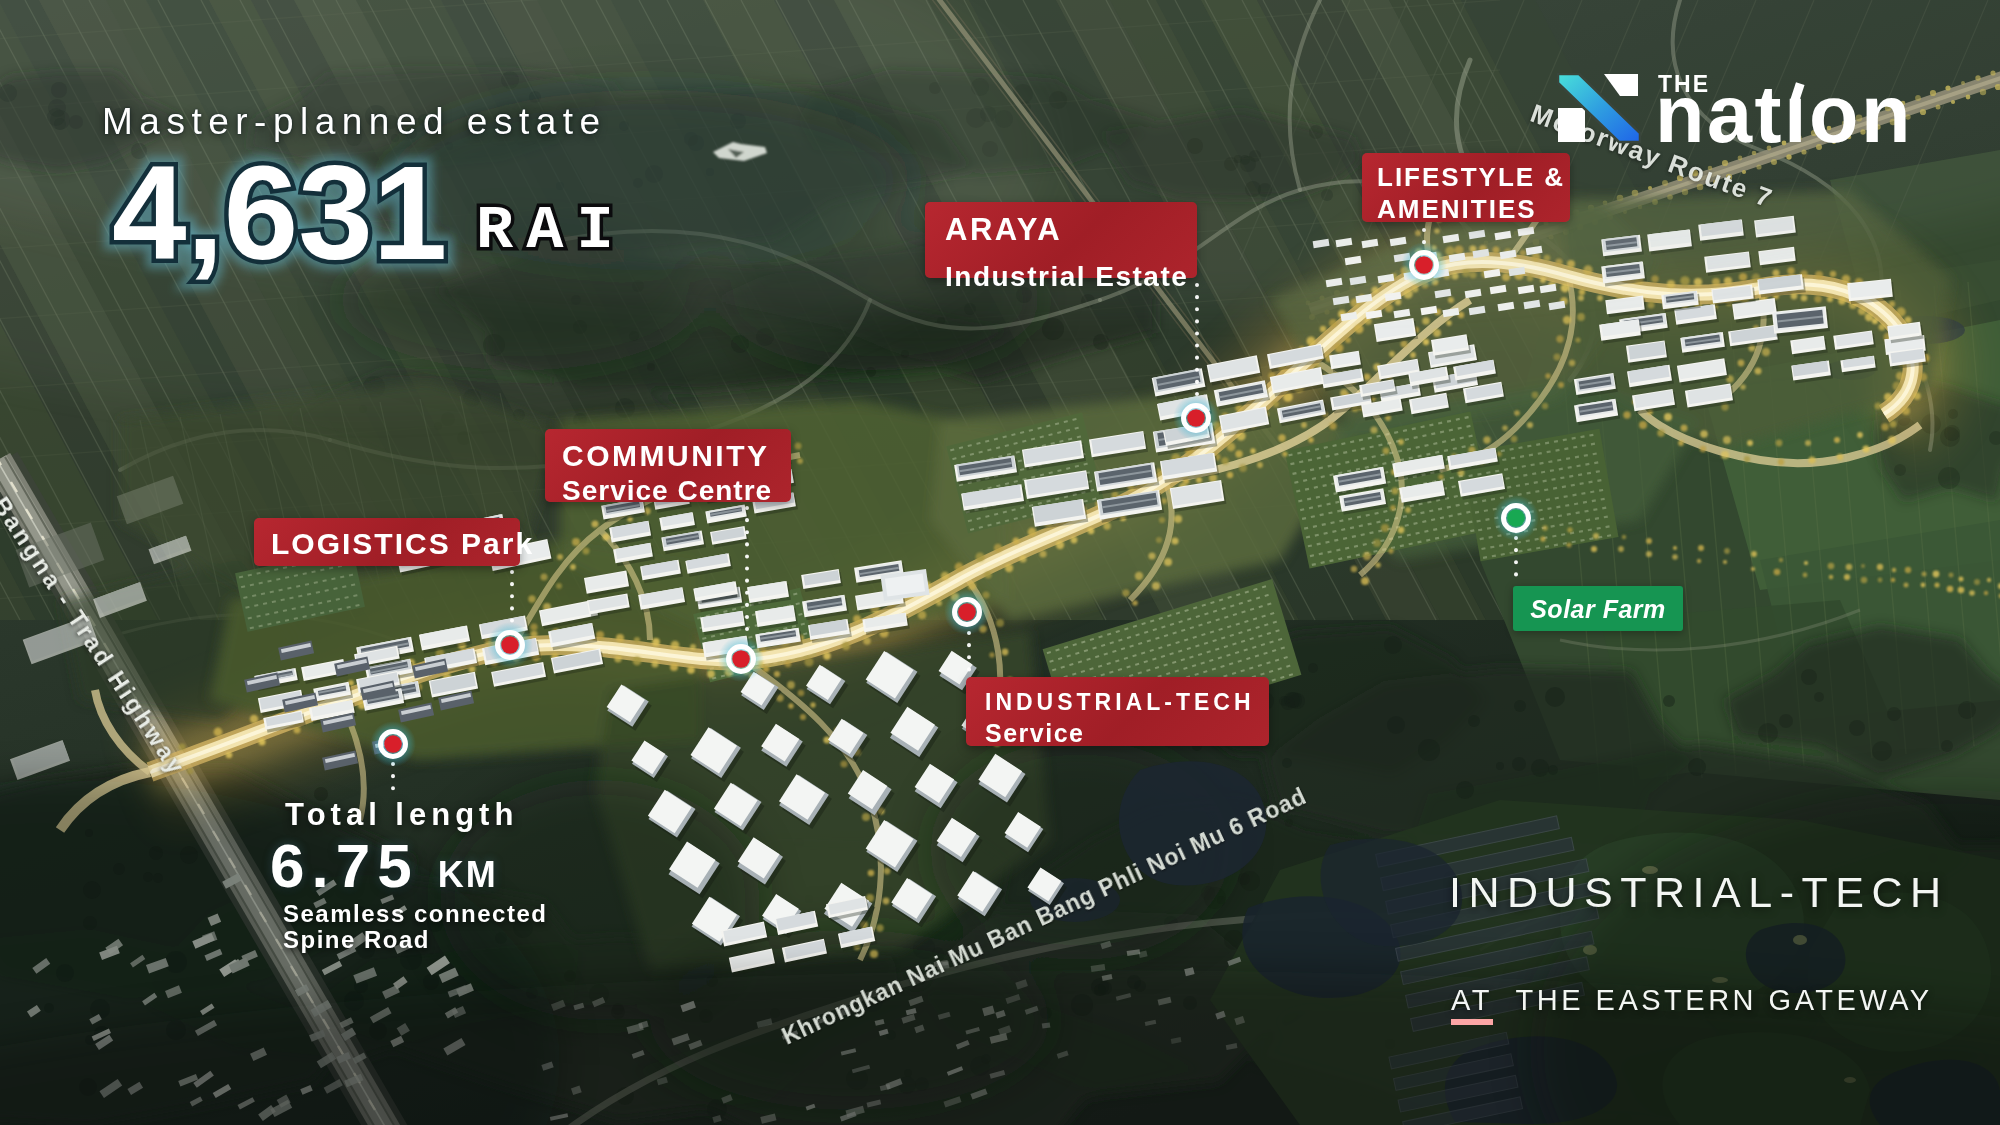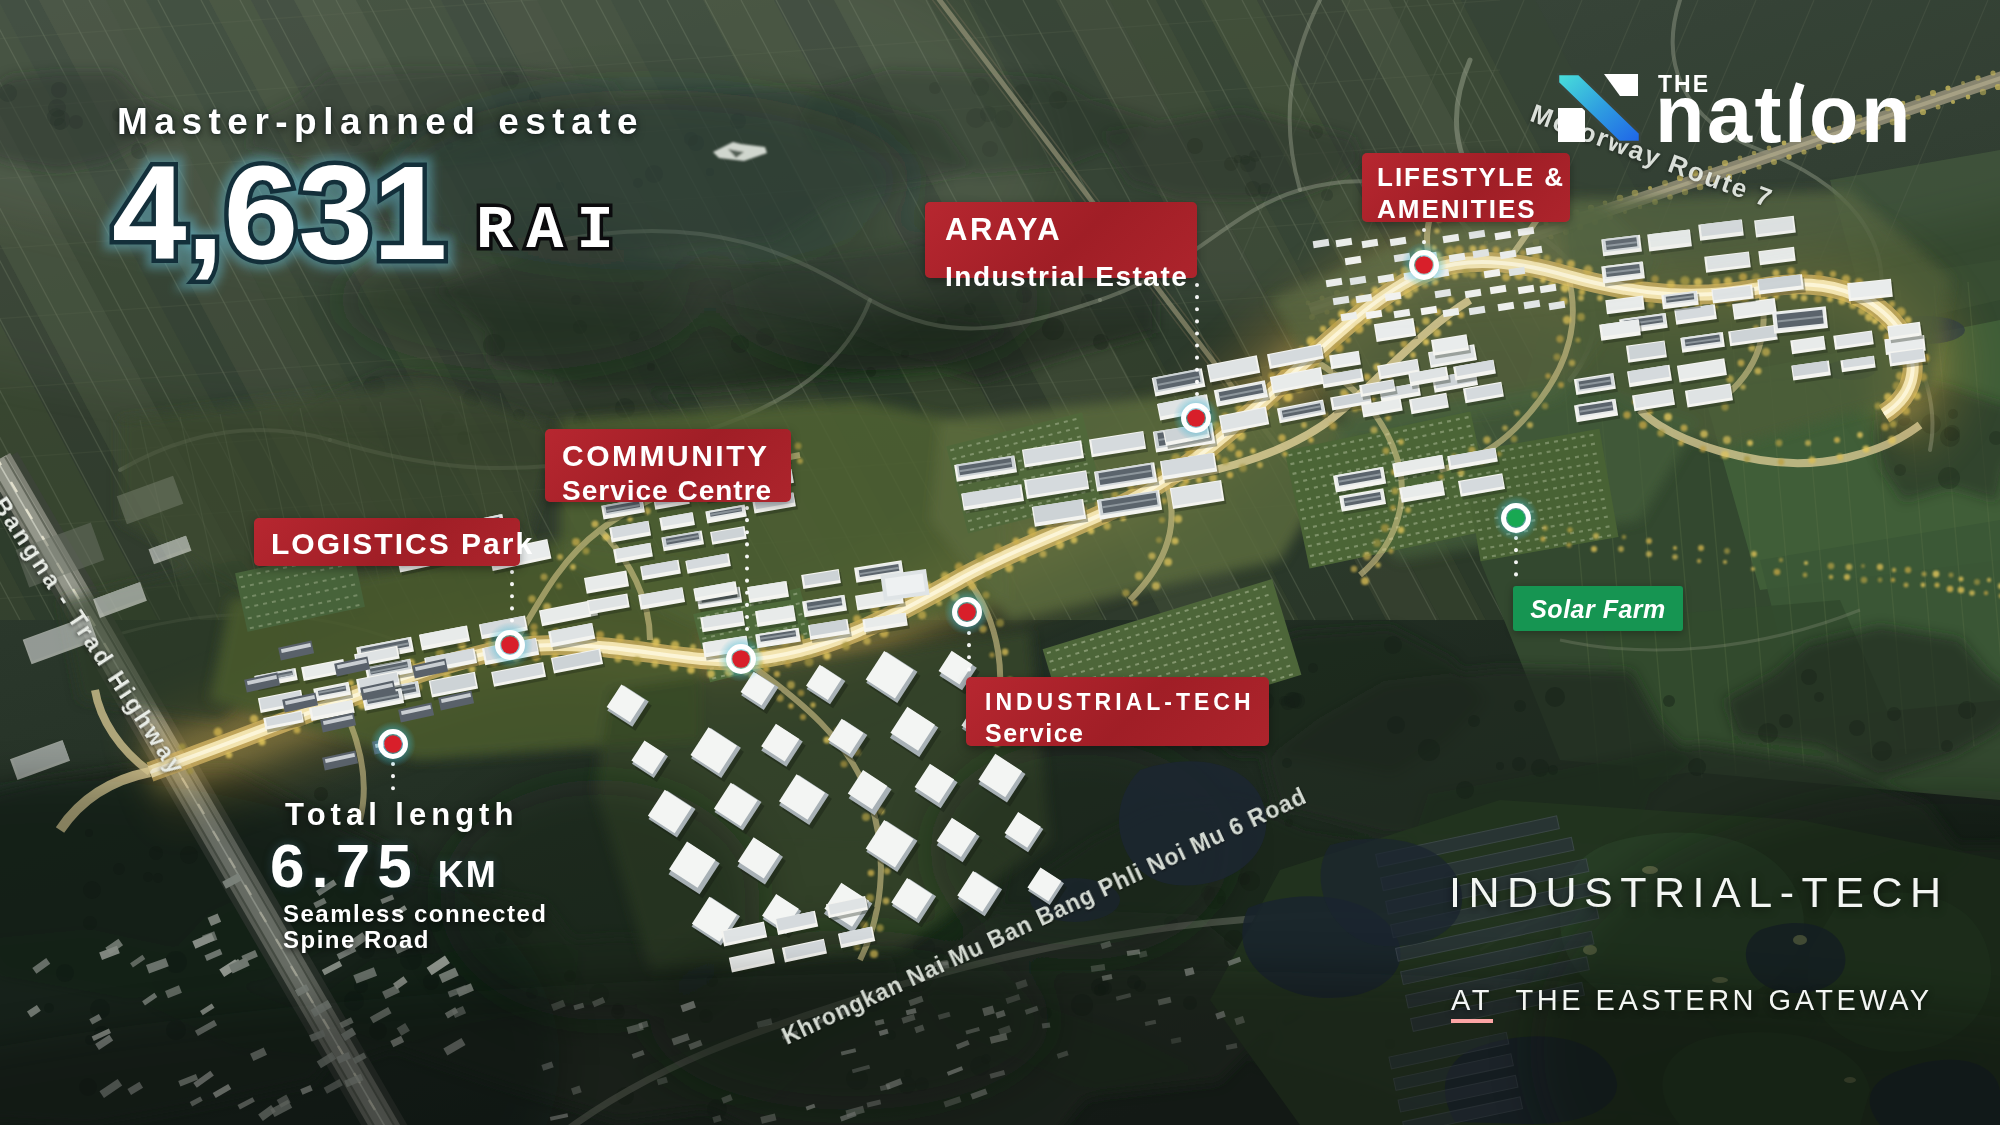--- a/index.html
+++ b/index.html
@@ -2223,21 +2223,21 @@
         <circle cx="1516" cy="518" r="8.8" fill="#18a852"></circle>
       </g>
 </svg>
 
 <div class="ov" style="left:10px;top:492px;transform:rotate(56.5deg);transform-origin:0 0;color:#e8ece6;font-size:24px;font-weight:bold;letter-spacing:3px;text-shadow:0 1px 4px rgba(0,0,0,0.7);">Bangna - Trad Highway</div>
 
 <div class="ov" style="left:1537px;top:98px;transform:rotate(20deg);transform-origin:0 0;color:#e9ede8;font-size:26px;font-weight:bold;letter-spacing:2px;opacity:0.92;text-shadow:0 1px 4px rgba(0,0,0,0.6);">Motorway Route 7</div>
 
 <div class="ov" style="left:778px;top:1026px;transform:rotate(-25deg);transform-origin:0 0;color:#dfe5dd;font-size:23px;font-weight:bold;letter-spacing:1px;opacity:0.95;text-shadow:0 1px 3px rgba(0,0,0,0.6);">Khrongkan Nai Mu Ban Bang Phli Noi Mu 6 Road</div>
 
-<div class="ov" style="left:102px;top:101px;color:#fff;font-size:37px;font-weight:bold;letter-spacing:6.5px;text-shadow:0 2px 8px rgba(0,0,0,0.65),0 0 2px rgba(10,30,40,0.8);margin-left:15px;">Master-planned estate</div>
+<div class="ov" style="left:102px;top:101px;color:#fff;font-size:37px;font-weight:normal;letter-spacing:6.5px;text-shadow:0 2px 8px rgba(0,0,0,0.65),0 0 2px rgba(10,30,40,0.8);">Master-planned estate</div>
 
 <svg class="ov" style="left:96px;top:130px;" width="430" height="175">
 <text x="16" y="129" font-family="Liberation Sans,sans-serif" font-size="134" font-weight="bold" fill="none" stroke="#5fb2c6" stroke-width="20" stroke-opacity="0.5" filter="url(#hb6)">4,631</text>
 <text x="16" y="129" font-family="Liberation Sans,sans-serif" font-size="134" font-weight="bold" fill="#ffffff" stroke="#132f3a" stroke-width="9" paint-order="stroke">4,631</text>
 <filter id="hb6" x="-30%" y="-30%" width="160%" height="160%">
         <feGaussianBlur stdDeviation="5"></feGaussianBlur>
       </filter>
 </svg>
 
 <svg class="ov" style="left:466px;top:188px;" width="180" height="78">
@@ -2295,15 +2295,15 @@
 
 <div class="ov" style="left:285px;top:797px;color:#fff;font-size:31px;font-weight:bold;letter-spacing:5px;text-shadow:0 2px 8px rgba(0,0,0,0.7);">Total length</div>
 
 <div class="ov" style="left:270px;top:830px;color:#fff;font-weight:bold;text-shadow:0 2px 10px rgba(0,0,0,0.7),0 0 10px rgba(120,200,220,0.35);"><span style="font-size:62px;letter-spacing:7px;">6.75</span><span style="font-size:36px;letter-spacing:2px;margin-left:19px;">KM</span></div>
 
 <div class="ov" style="left:283px;top:901px;color:#fff;font-size:24px;font-weight:bold;letter-spacing:1.5px;line-height:1.1;text-shadow:0 2px 6px rgba(0,0,0,0.7);">Seamless connected<br>Spine Road</div>
 
 <div class="ov" style="left:1449px;top:868px;color:#f3f6f3;font-size:43px;font-weight:400;letter-spacing:7.5px;text-shadow:0 2px 8px rgba(0,0,0,0.6);">INDUSTRIAL-TECH</div>
 
 
-<div class="ov" style="left:1451px;top:984px;color:#f3f6f3;font-size:29px;font-weight:400;letter-spacing:3.5px;text-shadow:0 2px 6px rgba(0,0,0,0.6);"><span style="border-bottom:4px solid #fca5a5;padding-bottom:3px;">AT</span>&nbsp; THE EASTERN GATEWAY</div>
+<div class="ov" style="left:1451px;top:984px;color:#f3f6f3;font-size:29px;font-weight:400;letter-spacing:3.5px;text-shadow:0 2px 6px rgba(0,0,0,0.6);"><span style="border-bottom:6px solid #fca5a5;padding-bottom:3px;">AT</span>&nbsp; THE EASTERN GATEWAY</div>
 
 </div>
 
 </body></html>

